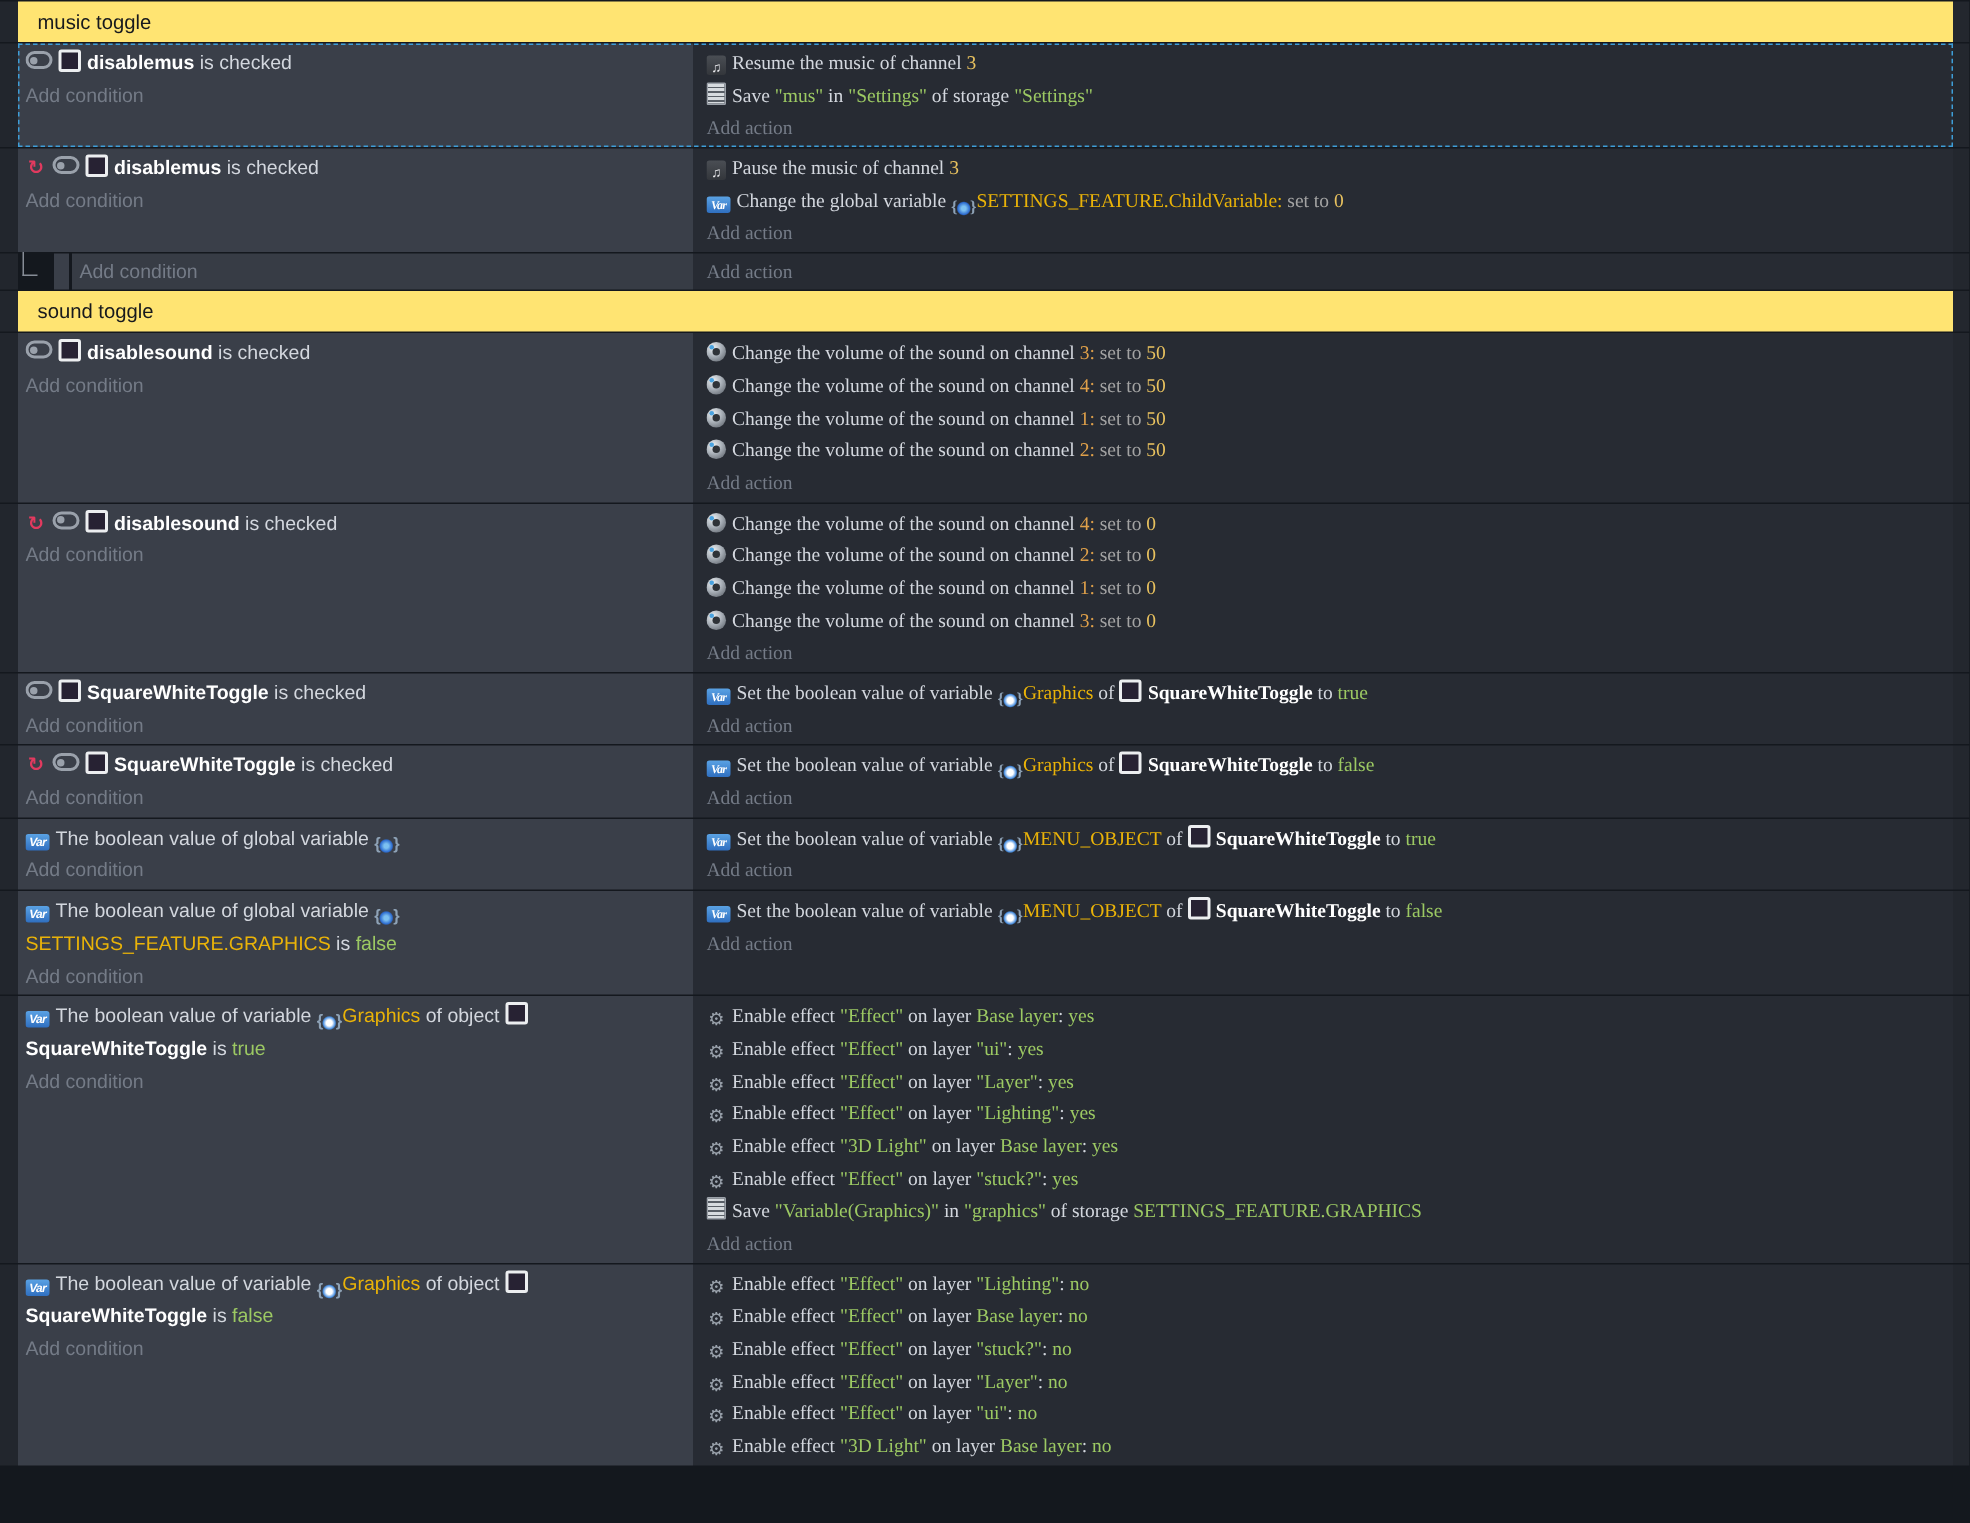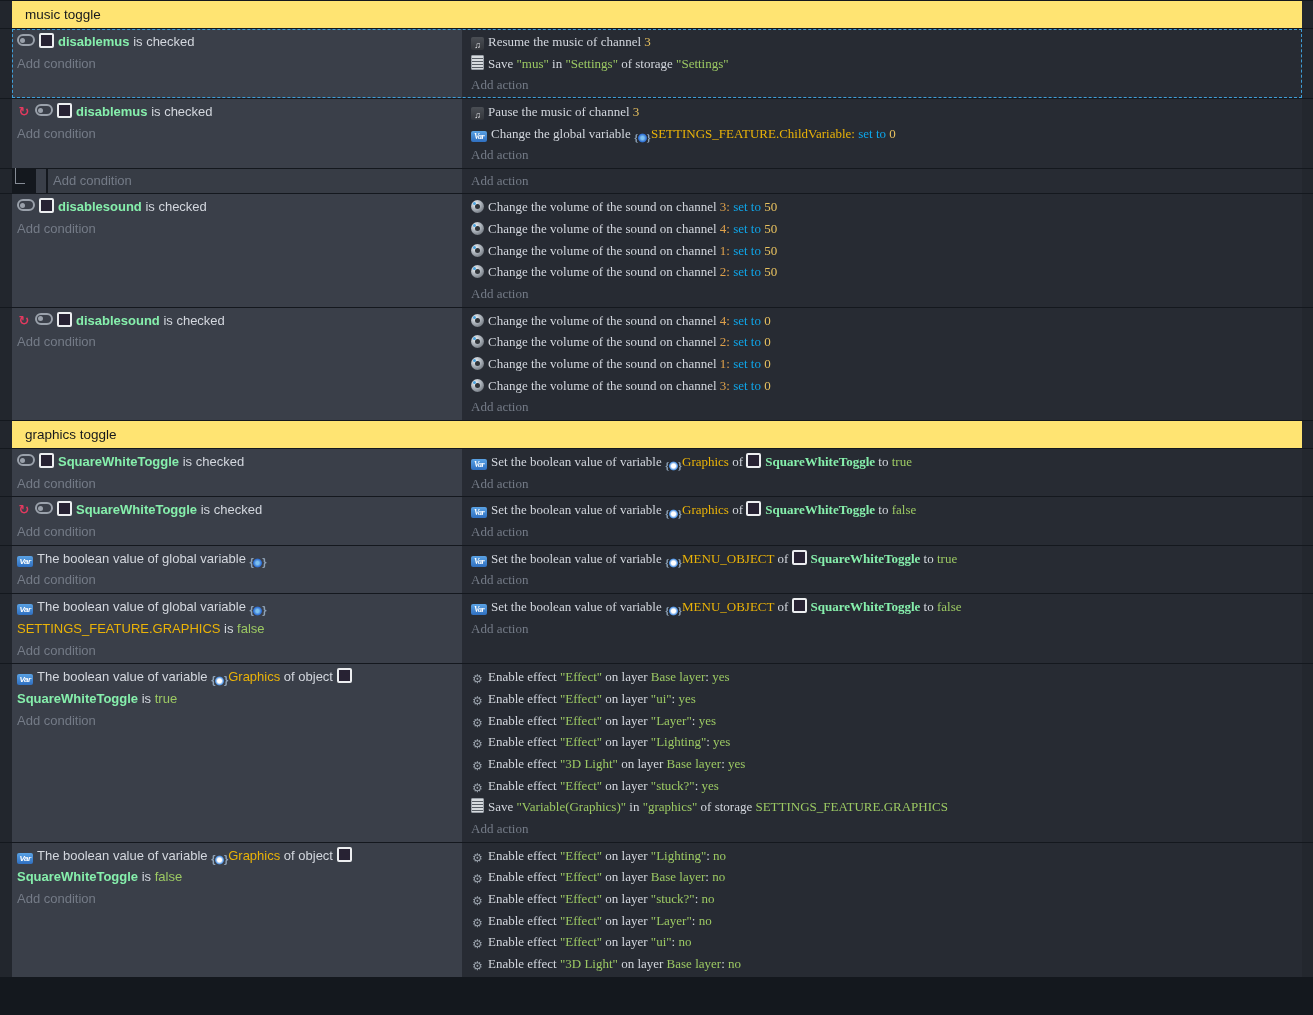--- a/index.html
+++ b/index.html
@@ -23,26 +23,26 @@
   
   .subrow .connector{width:24px;flex:0 0 24px;position:relative;}
   .subrow .connector::before{content:"";position:absolute;left:3px;top:-1px;width:9px;height:15px;
       border-left:1px solid #868c96;border-bottom:1px solid #868c96;}
   .subrow .handle{width:10px;flex:0 0 10px;background:#3a3f49;margin-right:2px;}
   .subrow .condbar{width:414px;flex:0 0 414px;background:#373c45;padding-left:5px;box-sizing:border-box;
       height:24px;line-height:23px;color:#747b87;}
   .subrow .acts{padding-top:1px;padding-bottom:0;height:24px;box-sizing:border-box;}
   
   .tx.p{color:#d3d7de;}
-  .tx.o{color:#86efac;font-weight:bold;}
+  .tx.o{color:#ffffff;font-weight:bold;}
   .tx.v{color:#eab308;}
   .tx.s{color:#9cc963;}
   .tx.n{color:#dfa04a;}
   .tx.val{color:#e9c25f;}
-  .tx.op{color:#0ea5e9;}
+  .tx.op{color:#a3a3a3;}
   
   .icon{display:inline-block;vertical-align:-2px;margin-right:4px;}
   .toggle-icon{width:14px;height:8px;border:2px solid #9aa1ab;border-radius:6px;position:relative;vertical-align:0px;}
   .toggle-icon::before{content:"";position:absolute;left:1px;top:1.5px;width:5px;height:5px;border-radius:50%;background:#9aa1ab;}
   .checkbox-icon{width:11px;height:11px;border:2px solid #eceef0;background:#272233;border-radius:2px;}
   .invert-icon{color:#e23a5f;font-weight:bold;width:14px;text-align:center;vertical-align:0;}
   .invert-icon::before{content:"\21BB";font-size:13px;}
   .music-icon{width:13px;height:13px;background:linear-gradient(#4a4e54,#33363b);border-radius:2px;
       text-align:center;line-height:13px;}
   .music-icon::before{content:"\266B";color:#e9e9ec;font-size:9px;}
@@ -106,20 +106,25 @@
     <div class="rowwrap subrow">
       <div class="gutter"></div>
       <div class="connector"></div>
       <div class="handle"></div>
       <div class="condbar">Add condition</div>
       <div class="acts">
         <div class="line add">Add action</div>
       </div>
       <div class="rstrip"></div>
     </div>
+    <div class="rowwrap group-row">
+      <div class="gutter"></div>
+      <div class="group-header">sound toggle</div>
+      <div class="rstrip"></div>
+    </div>
     <div class="rowwrap">
       <div class="gutter"></div>
       <div class="event">
         <div class="cond">
           <div class="line"><span class="icon toggle-icon"></span><span class="icon checkbox-icon"></span><span class="tx o">disablesound</span><span class="tx p"> is checked</span></div>
           <div class="line add">Add condition</div>
         </div>
         <div class="acts">
           <div class="line"><span class="icon sound-icon"></span><span class="tx p">Change the volume of the sound on channel </span><span class="tx n">3:</span><span class="tx op"> set to </span><span class="tx val">50</span></div>
           <div class="line"><span class="icon sound-icon"></span><span class="tx p">Change the volume of the sound on channel </span><span class="tx n">4:</span><span class="tx op"> set to </span><span class="tx val">50</span></div>
@@ -138,25 +143,20 @@
           <div class="line add">Add condition</div>
         </div>
         <div class="acts">
           <div class="line"><span class="icon sound-icon"></span><span class="tx p">Change the volume of the sound on channel </span><span class="tx n">4:</span><span class="tx op"> set to </span><span class="tx val">0</span></div>
           <div class="line"><span class="icon sound-icon"></span><span class="tx p">Change the volume of the sound on channel </span><span class="tx n">2:</span><span class="tx op"> set to </span><span class="tx val">0</span></div>
           <div class="line"><span class="icon sound-icon"></span><span class="tx p">Change the volume of the sound on channel </span><span class="tx n">1:</span><span class="tx op"> set to </span><span class="tx val">0</span></div>
           <div class="line"><span class="icon sound-icon"></span><span class="tx p">Change the volume of the sound on channel </span><span class="tx n">3:</span><span class="tx op"> set to </span><span class="tx val">0</span></div>
           <div class="line add">Add action</div>
         </div>
       </div>
-      <div class="rstrip"></div>
-    </div>
-    <div class="rowwrap group-row">
-      <div class="gutter"></div>
-      <div class="group-header">graphics toggle</div>
       <div class="rstrip"></div>
     </div>
     <div class="rowwrap">
       <div class="gutter"></div>
       <div class="event">
         <div class="cond">
           <div class="line"><span class="icon toggle-icon"></span><span class="icon checkbox-icon"></span><span class="tx o">SquareWhiteToggle</span><span class="tx p"> is checked</span></div>
           <div class="line add">Add condition</div>
         </div>
         <div class="acts">

